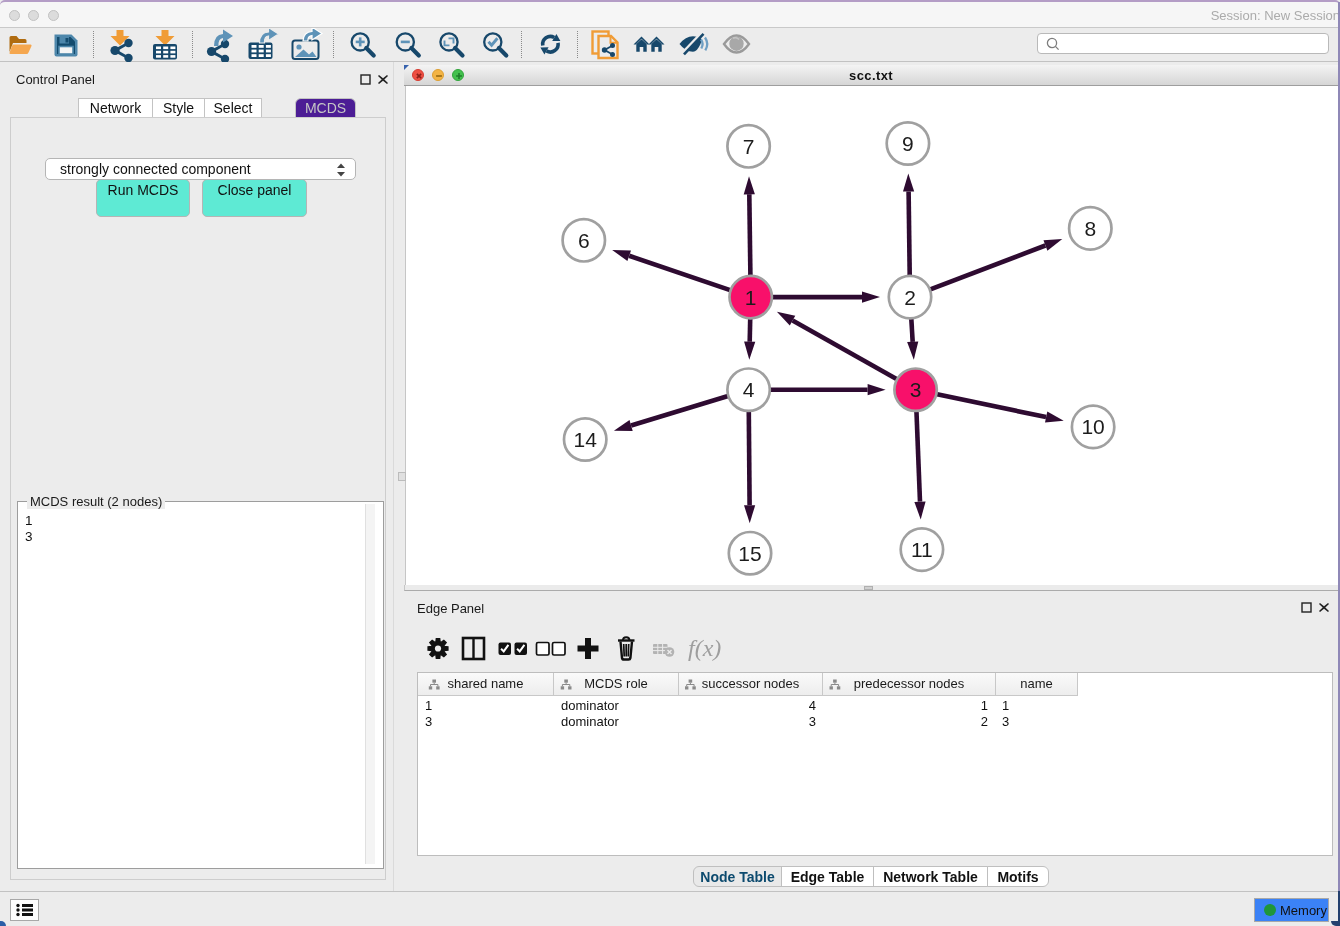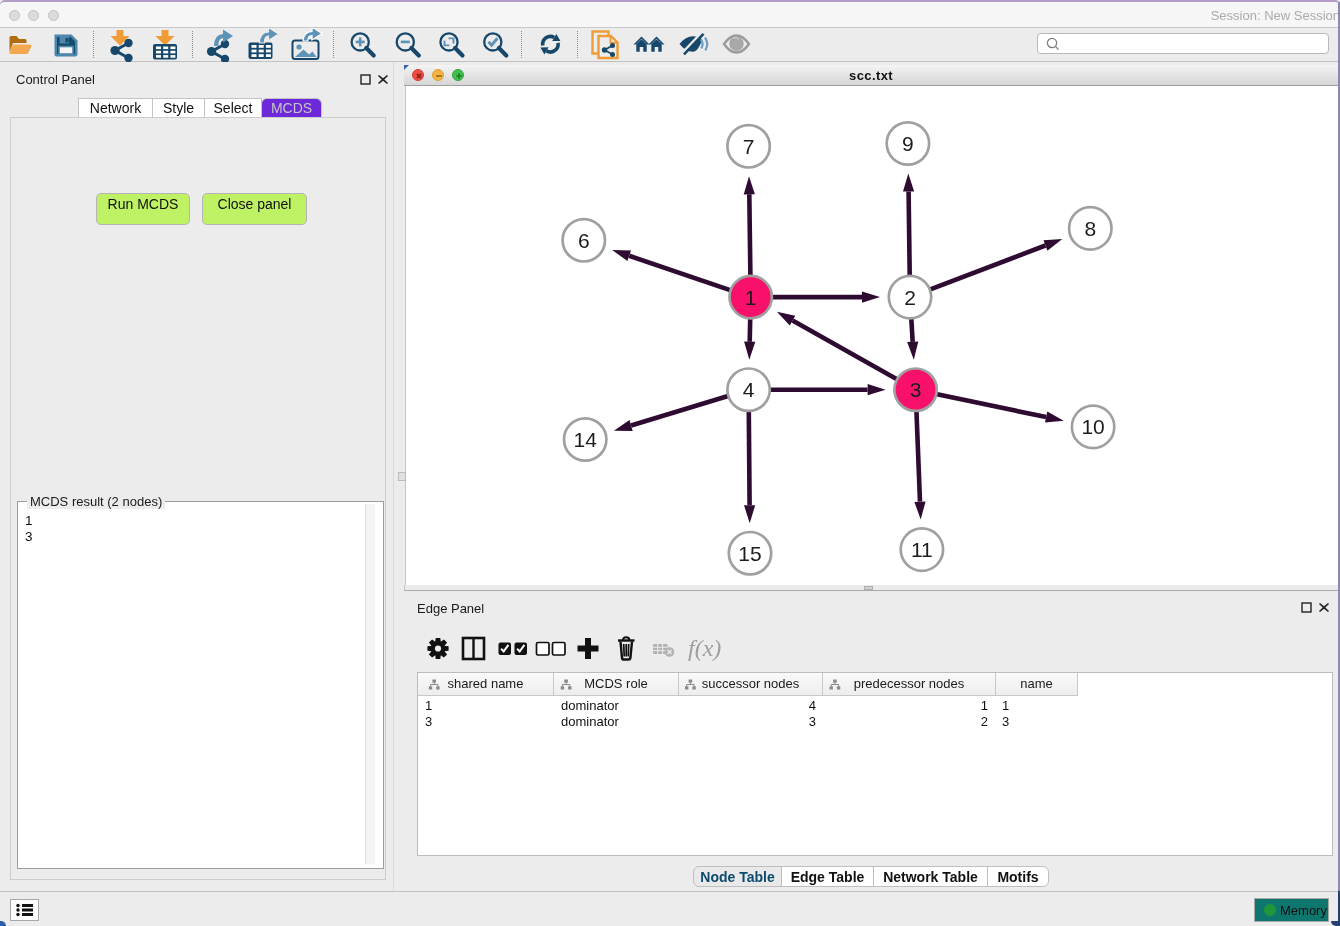--- a/index.html
+++ b/index.html
@@ -22,27 +22,27 @@
 #searchbox { position:absolute; left:1037px; top:5px; width:292px; height:21px;
   background:#fff; border:1px solid #b9b9b9; border-radius:4px; }
 
 
 #cpanel { position:absolute; left:0; top:62px; width:393px; height:829px; background:#ececec; }
 #cp-title { position:absolute; left:16px; top:10px; font-size:13px; color:#1a1a1a; }
 .cp-btn { position:absolute; top:12px; }
 #cp-tabs { position:absolute; top:36px; left:0; width:393px; height:20px; }
 .cptab { position:absolute; top:0; height:20px; background:#fff; border:1px solid #c3c3c3;
   font-size:14px; color:#111; text-align:center; line-height:19px; }
-#tab-mcds { background:#6d28d9; color:#c5c5c5; border-radius:6px 6px 0 0; }
+#tab-mcds { background:#4c1d95; color:#c5c5c5; border-radius:6px 6px 0 0;margin-left:34px; }
 #cp-content { position:absolute; left:10px; top:55px; width:376px; height:763px;
   border:1px solid #cdcdcd; background:#ececec; }
 #opt-label { position:absolute; left:0; top:20px; width:100%; text-align:center; font-size:14px; color:#1a1a1a; }
 #dropdown { position:absolute; left:34px; top:40px; width:311px; height:22px; background:#fff;
   border:1px solid #b5b5b5; border-radius:5px; font-size:14px; color:#111; line-height:21px; padding-left:14px; }
-.btn { position:absolute; top:75px; height:32px; background:#bef264; border:1px solid #b5b5b5;
+.btn { position:absolute; top:61px; height:38px; background:#5eead4; border:1px solid #b5b5b5;
   border-radius:5px; font-size:14px; color:#111; text-align:center; line-height:20px; }
 #groupbox { position:absolute; left:6px; top:383px; width:367px; height:368px; border:1px solid #9d9d9d; background:#fff; }
 #gb-label { position:absolute; left:9px; top:-8px; background:#ececec; padding:0 3px; font-size:13px; color:#1a1a1a; }
 #gb-scroll { position:absolute; right:8px; top:2px; width:10px; height:360px; background:#f4f4f4; border-left:1px solid #e0e0e0; }
 #gb-text { position:absolute; left:7px; top:11px; font-size:13.5px; color:#111; line-height:16px; }
 
 
 #netwin { position:absolute; left:404px; top:63px; width:934px; height:528px; }
 #net-titlebar { position:absolute; left:0; top:2px; width:934px; height:21px;
   background:linear-gradient(#f4f4f4,#d6d6d6); border-bottom:1px solid #9e9e9e; }
@@ -59,21 +59,21 @@
   border-right:1px solid #c8c8c8; border-bottom:1px solid #c8c8c8; font-size:13px; color:#1a1a1a; text-align:center; line-height:21px; }
 .trow { position:absolute; font-size:13px; color:#111; }
 #tp-tabs { position:absolute; left:0; top:275px; width:100%; height:21px; }
 .tptab { position:absolute; top:0; height:21px; background:#fff; border:1px solid #bfbfbf;
   font-size:14px; color:#111; font-weight:bold; text-align:center; line-height:20px; }
 
 
 #statusbar { position:absolute; left:0; top:891px; width:1340px; height:35px;
   background:#ececec; border-top:1px solid #c2c2c2; }
 #sb-left { position:absolute; left:10px; top:7px; width:29px; height:22px; background:#fdfdfd; border:1px solid #a8a8a8; }
-#sb-mem { position:absolute; right:11px; top:6px; width:75px; height:24px; background:#0f766e; border:1px solid #a8a8a8;
+#sb-mem { position:absolute; right:11px; top:6px; width:75px; height:24px; background:#3b82f6; border:1px solid #a8a8a8;
   font-size:13px; color:#111; }
 </style>
 </head>
 <body>
 
 <div id="titlebar">
   <div class="tl-circle" style="left:9px;"></div>
   <div class="tl-circle" style="left:28px;"></div>
   <div class="tl-circle" style="left:48px;"></div>
   <div id="title-text">Session: New Session</div>
@@ -196,20 +196,26 @@
   <svg class="cp-btn" style="left:377px;" width="12" height="11" viewBox="0 0 12 11">
       <path d="M2 1 L6 4.2 L10 1 L11 2 L7.3 5.5 L11 9 L10 10 L6 6.8 L2 10 L1 9 L4.7 5.5 L1 2 Z" fill="#222"></path>
     </svg>
   <div id="cp-tabs">
     <div class="cptab" style="left:78px; width:75px;">Network</div>
     <div class="cptab" style="left:152px; width:53px;">Style</div>
     <div class="cptab" style="left:204px; width:58px;">Select</div>
     <div class="cptab" id="tab-mcds" style="left:261px; width:61px;">MCDS</div>
   </div>
   <div id="cp-content">
+    <div id="dropdown">strongly connected component
+      <svg width="12" height="16" style="position:absolute; right:8px; top:3px;" viewBox="0 0 12 16">
+        <path d="M2 6 L6 1.5 L10 6 Z" fill="#444"></path>
+        <path d="M2 10 L6 14.5 L10 10 Z" fill="#444"></path>
+      </svg>
+    </div>
     <div class="btn" style="left:85px; width:94px;">Run MCDS</div>
     <div class="btn" style="left:191px; width:105px;">Close panel</div>
     <div id="groupbox">
       <div id="gb-label">MCDS result (2 nodes)</div>
       <div id="gb-scroll"></div>
       <div id="gb-text">1<br>3</div>
     </div>
   </div>
 </div>
 

